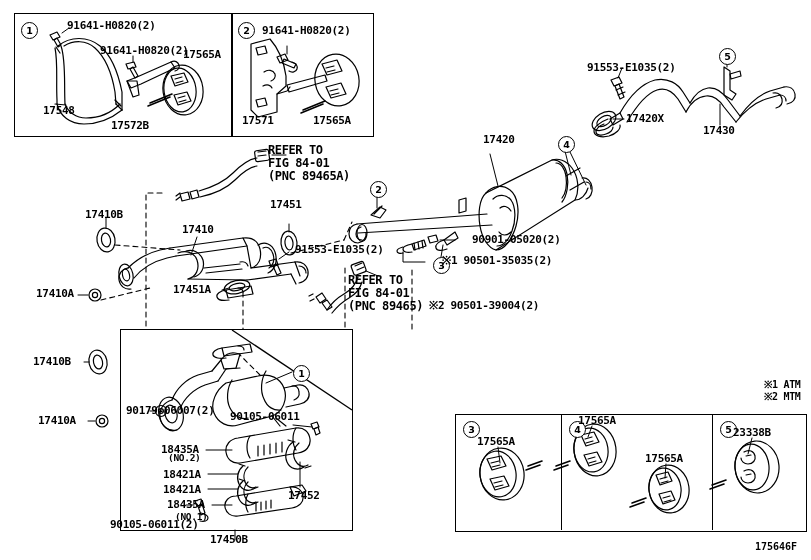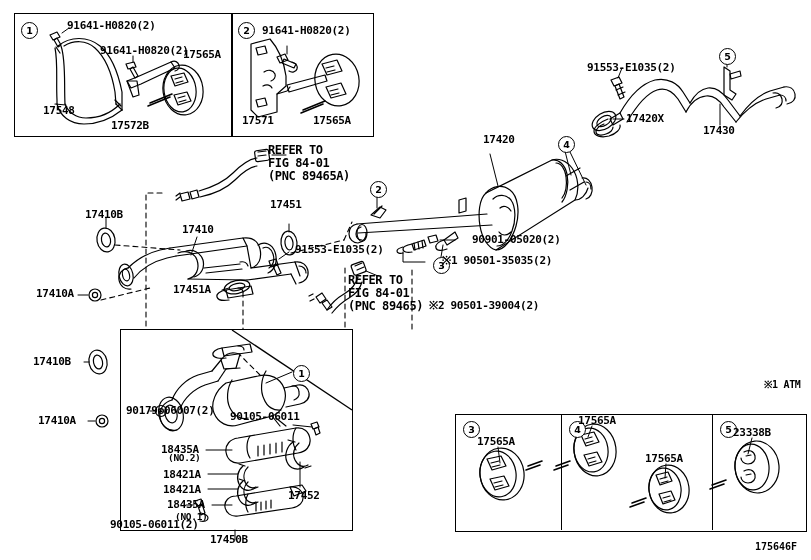--- a/index.html
+++ b/index.html
@@ -491,15 +491,18 @@
   <div class="lbl" style="left:210px;top:534px;">17450B</div>
 
   <div class="lbl" style="left:477px;top:436px;">17565A</div>
   <div class="lbl" style="left:578px;top:415px;">17565A</div>
   <div class="lbl" style="left:645px;top:453px;">17565A</div>
   <div class="lbl" style="left:733px;top:427px;">23338B</div>
 
   <div class="lbl tiny" style="left:741px;top:367px;">
     <span>※1</span><span> </span><span>ATM</span>
   </div>
+  <div class="lbl tiny" style="left:741px;top:379px;">
+    <span>※2</span><span> </span><span>MTM</span>
+  </div>
   <div class="code" style="left:755px;top:541px;">175646F</div>
 
 </div>
 
 </body></html>

